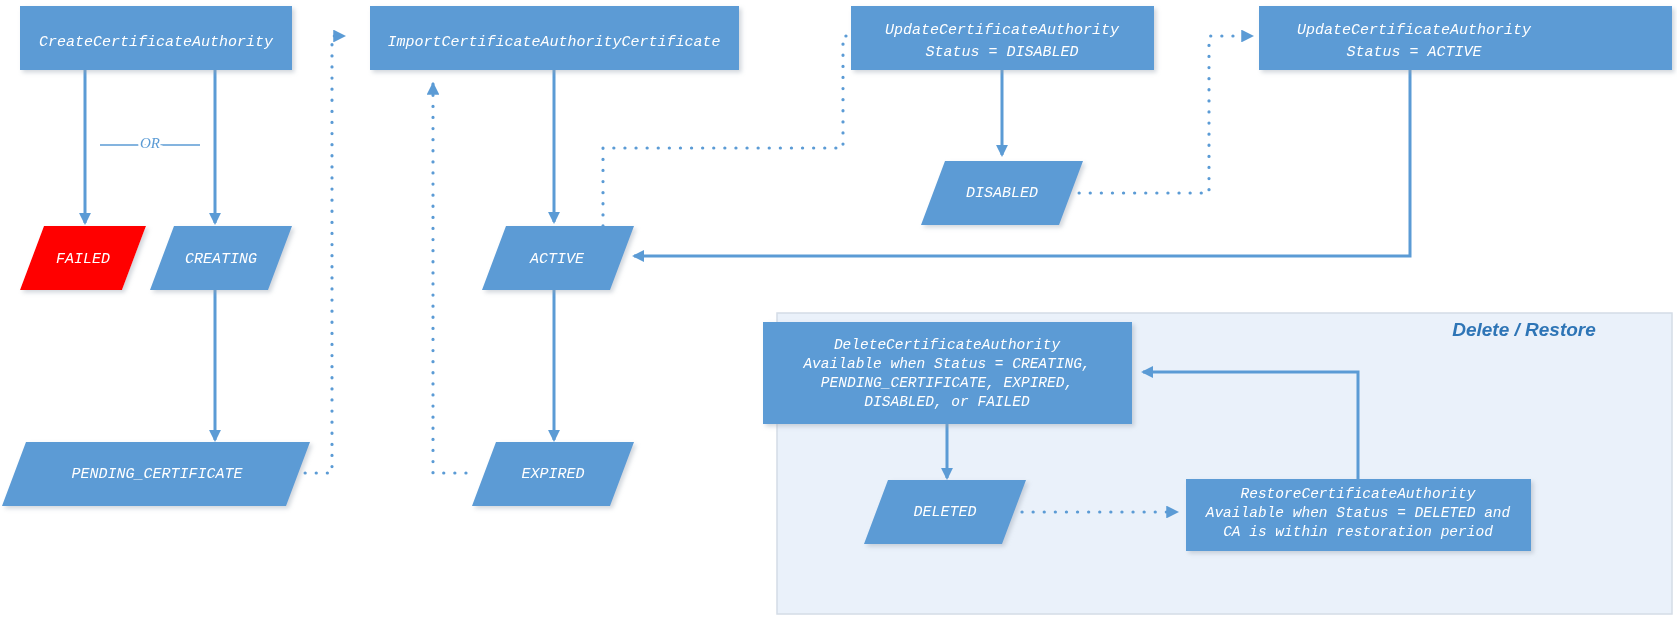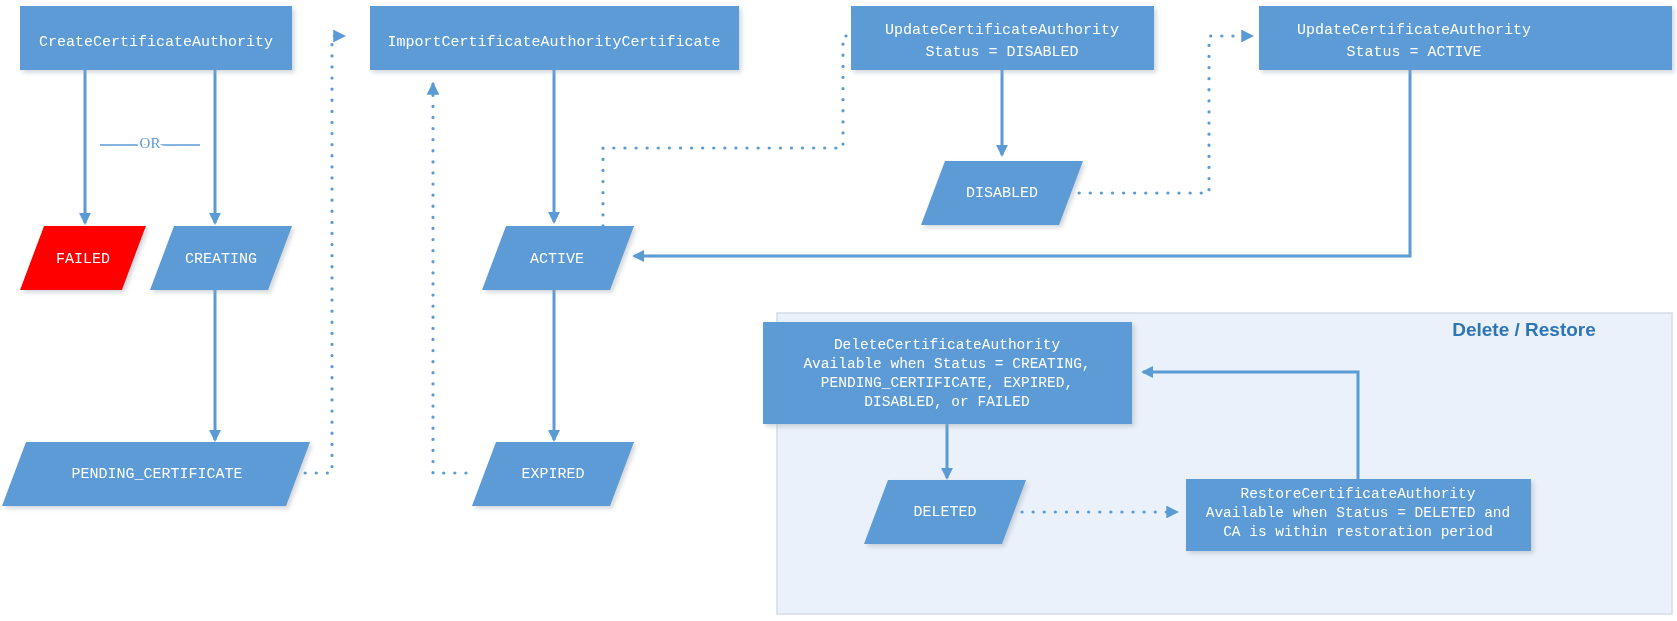--- a/index.html
+++ b/index.html
@@ -10,20 +10,21 @@
   body {
     width: 1677px;
     height: 621px;
     font-family: "Liberation Sans", sans-serif;
     overflow: hidden;
   }
   #diagram-root {
     position: relative;
     width: 1677px;
     height: 621px;
+    font-style: italic;
   }
   svg.canvas {
     position: absolute;
     top: 0;
     left: 0;
     width: 1677px;
     height: 621px;
   }
   .node-text {
     font-family: "Liberation Mono", "DejaVu Sans Mono", monospace;

